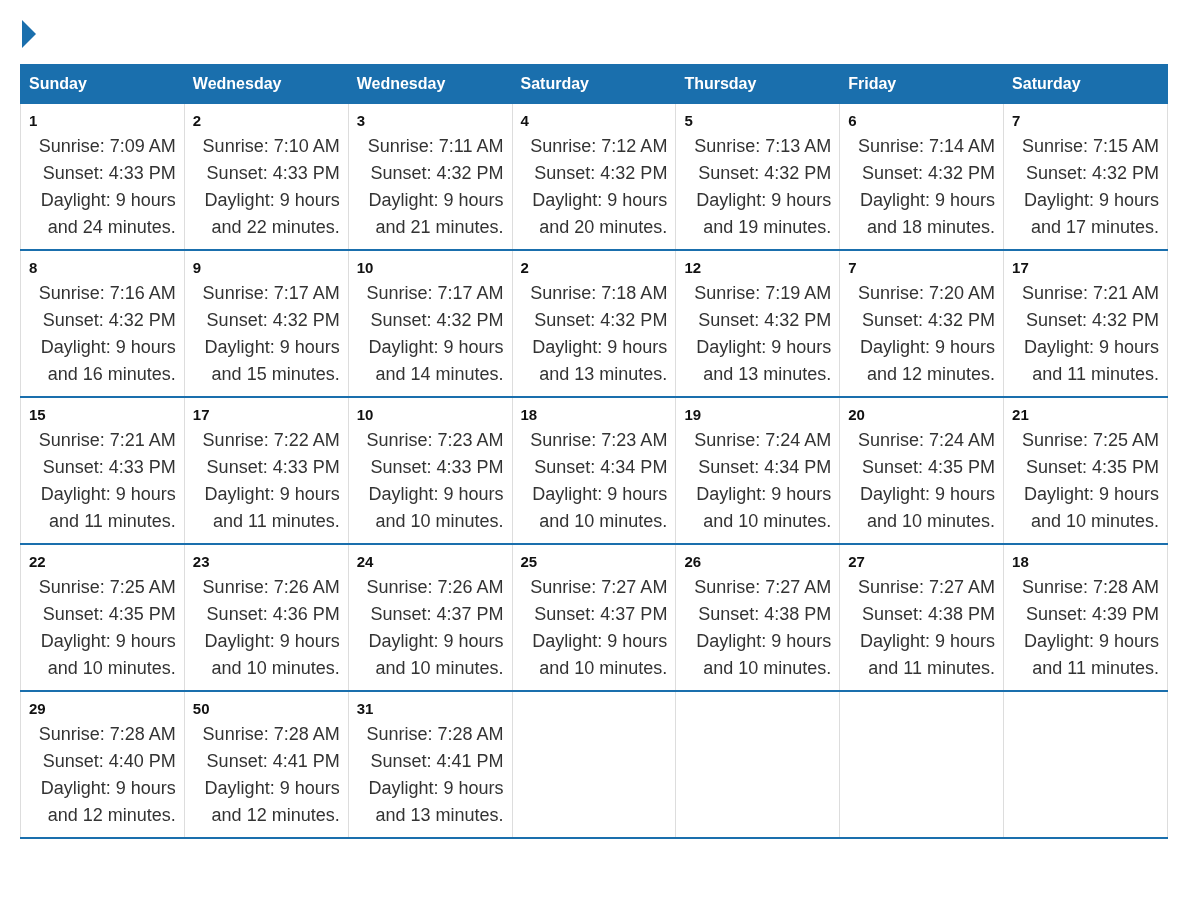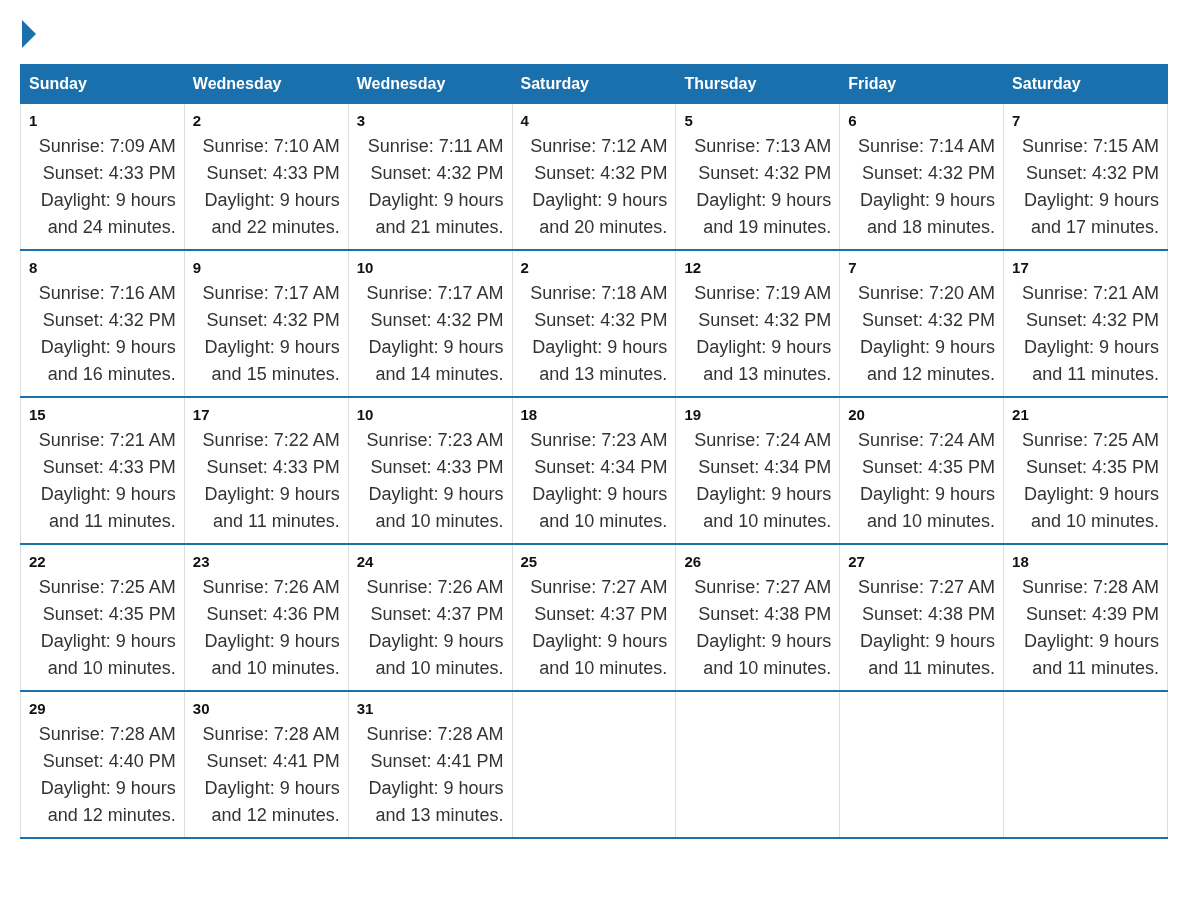--- a/index.html
+++ b/index.html
@@ -249,21 +249,21 @@
         <div class="day-number">18</div>
         <div class="day-info">Sunrise: 7:28 AM<br>Sunset: 4:39 PM<br>Daylight: 9 hours<br>and 11 minutes.</div>
       </td>
       </tr>
       <tr>
         <td>
         <div class="day-number">29</div>
         <div class="day-info">Sunrise: 7:28 AM<br>Sunset: 4:40 PM<br>Daylight: 9 hours<br>and 12 minutes.</div>
       </td>
         <td>
-        <div class="day-number">30</div>
+        <div class="day-number">50</div>
         <div class="day-info">Sunrise: 7:28 AM<br>Sunset: 4:41 PM<br>Daylight: 9 hours<br>and 12 minutes.</div>
       </td>
         <td>
         <div class="day-number">31</div>
         <div class="day-info">Sunrise: 7:28 AM<br>Sunset: 4:41 PM<br>Daylight: 9 hours<br>and 13 minutes.</div>
       </td>
         <td class="empty-cell"></td>
         <td class="empty-cell"></td>
         <td class="empty-cell"></td>
         <td class="empty-cell"></td>

